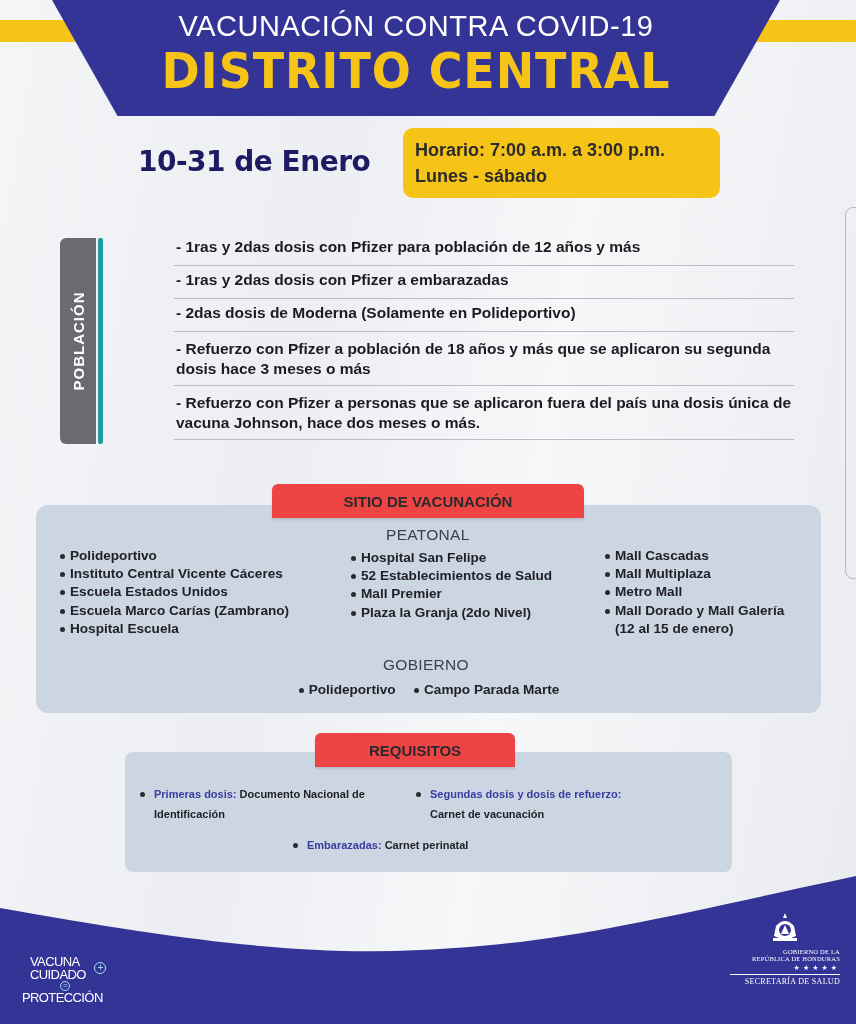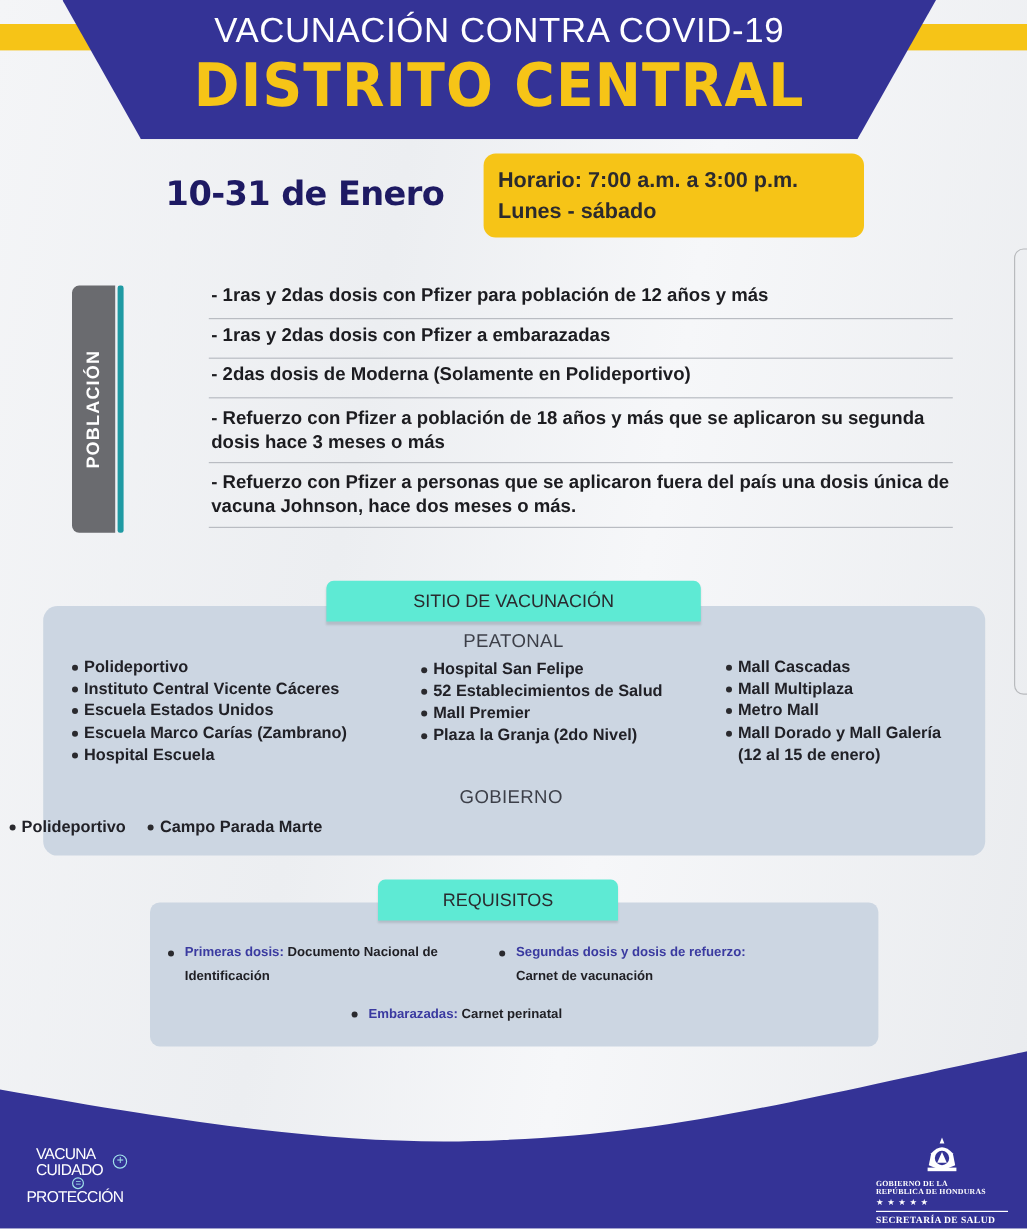--- a/index.html
+++ b/index.html
@@ -72,22 +72,22 @@
   }
   .pob-item.single { height: 33px; }
   .pob-item.double { height: 54px; padding-top: 7px; }
 
   
   .site-panel {
     position: absolute; top: 505px; left: 36px; width: 785px; height: 208px;
     background: #ccd6e2; border-radius: 12px;
   }
   .section-tag {
-    position: absolute; background: #5eead4; text-align: center;
-    font-weight: 400; color: #2a2a2e; border-radius: 6px 6px 0 0;
+    position: absolute; background: #ef4444; text-align: center;
+    font-weight: 700; color: #2a2a2e; border-radius: 6px 6px 0 0;
     box-shadow: 0 2px 2px rgba(0,0,0,.12);
   }
   .site-tag { top: 484px; left: 272px; width: 312px; height: 34px; font-size: 15px; line-height: 36px; }
   .subheading {
     position: absolute; font-size: 15.5px; color: #3c3f48; letter-spacing: 0.3px;
   }
   .peatonal-head { top: 526px; left: 386px; }
   .vehicular-head { top: 656px; left: 383px; }
   .site-col { position: absolute; list-style: none; }
   .site-col li {
@@ -96,21 +96,21 @@
   }
   .site-col li::before {
     content: ""; position: absolute; left: 2px; top: 7px;
     width: 5px; height: 5px; border-radius: 50%; background: #2a2a2e;
   }
   .site-col li.cont::before { display: none; }
   .col-1 { top: 547px; left: 58px; }
   .col-2 { top: 549px; left: 349px; }
   .col-3 { top: 547px; left: 603px; }
   .vehicular-row {
-    position: absolute; top: 680px; left: 0; width: 856px; text-align: left;
+    position: absolute; top: 680px; left: 0; width: 856px; text-align: center;
   }
   .vehicular-row .site-col { position: static; display: inline-block; }
   .vehicular-row li { display: inline-block; margin: 0 6px; }
 
   
   .req-panel {
     position: absolute; top: 752px; left: 125px; width: 607px; height: 120px;
     background: #ccd6e2; border-radius: 8px;
   }
   .req-tag { top: 733px; left: 315px; width: 200px; height: 34px; font-size: 15px; line-height: 36px; }
@@ -138,21 +138,21 @@
   .campaign-logo .l2 { padding-left: 8px; position: relative; }
   .campaign-logo .plus {
     position: absolute; left: 72px; top: -6px; width: 12px; height: 12px; border-radius: 50%;
     border: 1.5px solid #9fe0ea; color: #9fe0ea; font-size: 10px; line-height: 9px; text-align: center;
   }
   .campaign-logo .eq {
     display: block; margin-left: 38px; width: 10px; height: 10px; border-radius: 50%;
     border: 1.5px solid #9fe0ea; color: #9fe0ea; font-size: 8px; line-height: 7px; text-align: center;
   }
   .gov-logo {
-    position: absolute; left: 730px; top: 947px; width: 110px; text-align: left; color: #ffffff; font-weight: bold;
+    position: absolute; left: 730px; top: 912px; width: 110px; text-align: right; color: #ffffff;
   }
   .gov-emblem { display: block; margin: 0 auto 2px auto; }
   .gov-line1 { font-family: "Liberation Serif", serif; font-size: 6.5px; line-height: 7px; letter-spacing: 0.2px; }
   .gov-stars { font-size: 7px; letter-spacing: 3px; margin-top: 2px; line-height: 8px; }
   .gov-rule { height: 1px; background: #ffffff; margin: 2px 0 2px 0; }
   .gov-line2 { font-family: "Liberation Serif", serif; font-size: 8px; letter-spacing: 0.3px; }
 
   
   .edge-frame {
     position: absolute; top: 207px; left: 845px; width: 20px; height: 372px;

